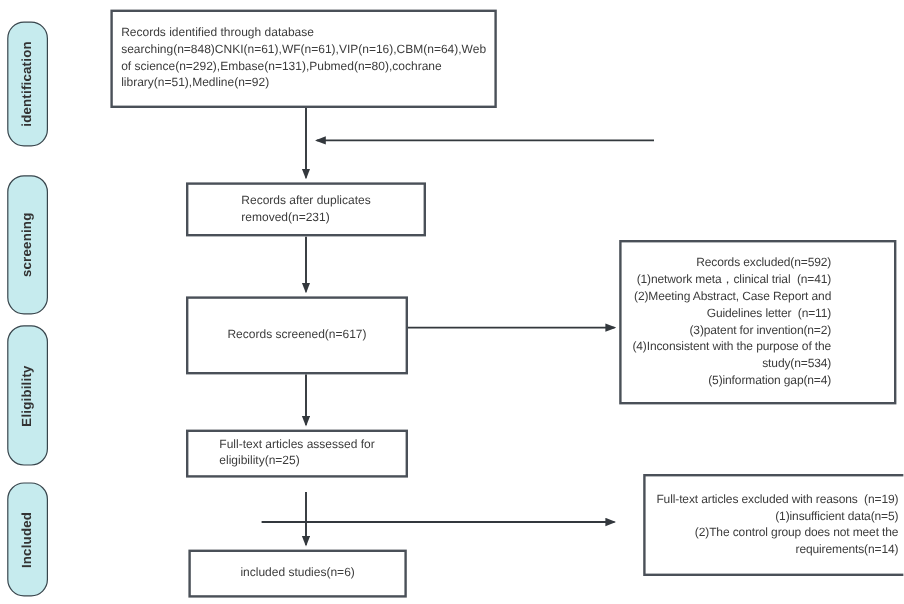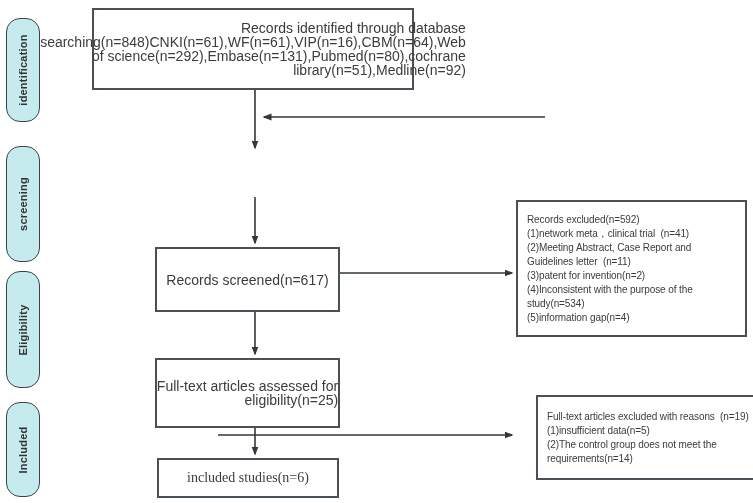--- a/index.html
+++ b/index.html
@@ -39,36 +39,36 @@
   .pill-screening{top:146px;height:116px;}
   .pill-eligibility{top:271px;height:117px;}
   .pill-included{top:402px;height:95px;}
 
   .box{
     position:absolute;
     background:#ffffff;
     border:2px solid var(--box-border);
     box-sizing:border-box;
     display:flex;align-items:center;justify-content:center;
-    text-align:right;
-    font-size:14px;line-height:14px;
+    text-align:left;
+    font-size:10px;line-height:14px;
     white-space:pre;
   }
-  .box.left{justify-content:flex-start;text-align:left;
+  .box.left{justify-content:flex-start;text-align:right;
     padding-left:9px;padding-right:4px;
     font-size:10px;letter-spacing:-0.1px;line-height:14px;}
 
   .box-identified{left:92px;top:8px;width:322px;height:82px;}
   .box-additional{left:545px;top:88px;width:177px;height:65px;}
   .box-duplicates{left:155px;top:152px;width:200px;height:45px;}
   .box-screened{left:155px;top:247px;width:185px;height:65px;}
   .box-excluded{left:516px;top:200px;width:231px;height:137px;}
-  .box-fulltext{left:155px;top:358px;width:185px;height:70px;}
+  .box-fulltext{left:155px;top:358px;width:185px;height:40px;}
   .box-ft-excluded{left:516px;top:395px;width:232px;height:85px;margin-left:20px;}
-  .box-included{left:157px;top:458px;width:182px;height:40px;font-family:Liberation Serif, serif;}
+  .box-included{left:157px;top:458px;width:182px;height:40px;}
 </style>
 </head>
 <body>
 
 <div class="canvas">
 
   <svg class="arrows" viewBox="0 0 753 503" xmlns="http://www.w3.org/2000/svg">
     <defs>
       <marker id="arr" markerWidth="9" markerHeight="8" refX="7.5" refY="3.5" orient="auto" markerUnits="userSpaceOnUse">
         <path class="arrowhead" d="M0,0 L9,3.5 L0,7 Z"></path>
@@ -95,20 +95,22 @@
   <div class="stage-pill pill-included">
     <span>Included</span>
   </div>
 
   <div class="box box-identified">Records identified through database
 searching(n=848)CNKI(n=61),WF(n=61),VIP(n=16),CBM(n=64),Web
 of science(n=292),Embase(n=131),Pubmed(n=80),cochrane
 library(n=51),Medline(n=92)</div>
 
 
+  <div class="box box-duplicates">Records after duplicates
+removed(n=231)</div>
 
   <div class="box box-screened">Records screened(n=617)</div>
 
   <div class="box left box-excluded">Records excluded(n=592)
 (1)network meta，clinical trial  (n=41)
 (2)Meeting Abstract, Case Report and
 Guidelines letter  (n=11)
 (3)patent for invention(n=2)
 (4)Inconsistent with the purpose of the
 study(n=534)

